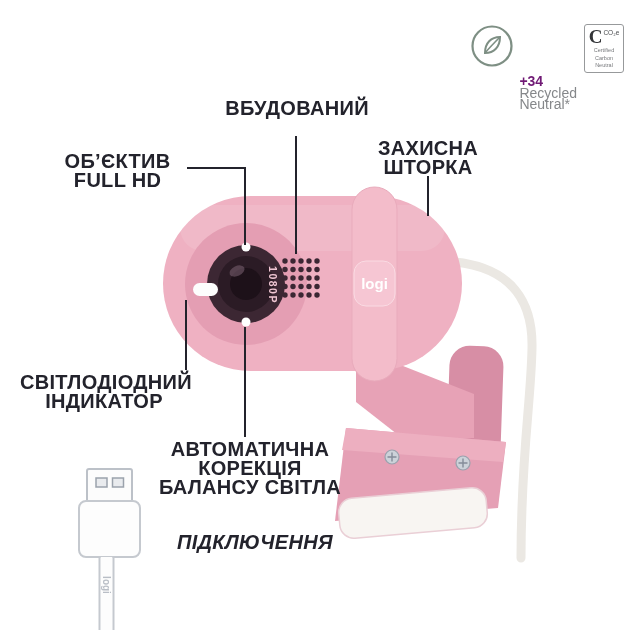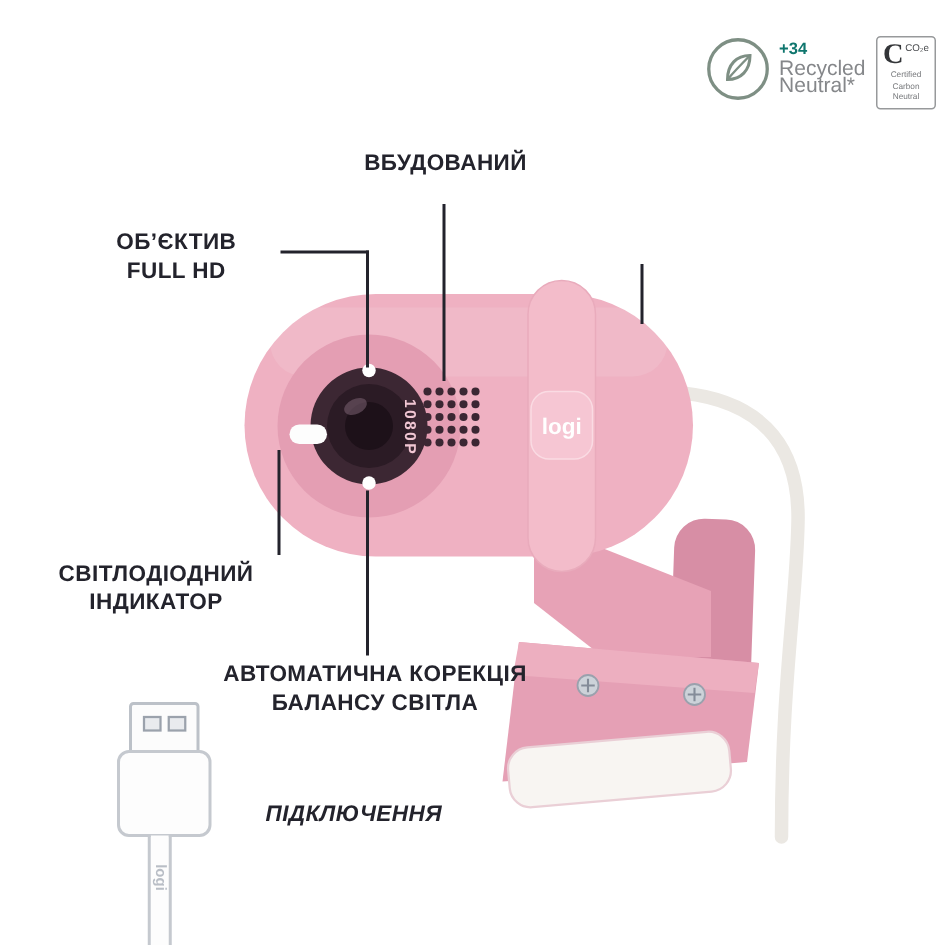--- a/index.html
+++ b/index.html
@@ -12,21 +12,21 @@
     font-family: "Liberation Sans", "DejaVu Sans", sans-serif;
   }
   .art {
     position: absolute;
     left: 0; top: 0;
     width: 630px; height: 630px;
   }
   .callout {
     position: absolute;
     font-weight: 700;
-    font-size: 15px;
+    font-size: 20px;
     line-height: 19px;
     letter-spacing: 0.3px;
     color: #23232c;
     text-align: center;
     text-transform: uppercase;
   }
   .callout.align-left { text-align: left; }
   .cline {
     position: absolute;
     background: #23232c;
@@ -35,21 +35,21 @@
     position: absolute;
     top: 24px;
     right: 6px;
     display: flex;
     align-items: flex-start;
     gap: 7px;
   }
   .badge-recycled { display: flex; align-items: flex-start; gap: 5px; }
   .recycle-icon { width: 44px; height: 44px; }
   .badge-recycled-text { padding-top: 2px; }
-  .br-value { font-size: 11px; font-weight: 700; color: #0f766e; line-height: 14px; }
+  .br-value { font-size: 14px; font-weight: 700; color: #701a75; line-height: 14px; margin-top: 48px; }
   .br-label { font-size: 14px; color: #85878a; line-height: 11px; }
   .badge-carbon {
     width: 34px;
     border: 1.5px solid #97999b;
     border-radius: 3px;
     padding: 3px 2px 3px;
     text-align: center;
   }
   .bc-top { display: flex; justify-content: center; align-items: flex-start; gap: 1px; }
   .bc-letter { font-size: 19px; line-height: 18px; font-weight: 700; color: #333538; font-family: "Liberation Serif", "DejaVu Serif", serif; }
@@ -148,20 +148,24 @@
   <div class="cline" style="left:427px; top:176px; width:2px; height:40px;"></div>
   <div class="cline" style="left:187px; top:167px; width:59px; height:2px;"></div>
   <div class="cline" style="left:244px; top:167px; width:2px; height:78px;"></div>
   <div class="cline" style="left:185px; top:300px; width:2px; height:70px;"></div>
   <div class="cline" style="left:244px; top:327px; width:2px; height:110px;"></div>
 
   <div class="callout" style="left:197px; top:99px; width:200px;">
     <div>ВБУДОВАНИЙ</div>
   </div>
 
+  <div class="callout" style="left:369px; top:139px; width:118px;">
+    <div>ЗАХИСНА</div>
+    <div>ШТОРКА</div>
+  </div>
 
   <div class="callout" style="left:55px; top:152px; width:125px;">
     <div>ОБ’ЄКТИВ</div>
     <div>FULL HD</div>
   </div>
 
   <div class="callout" style="left:118px; top:440px; width:264px;">
     <div>АВТОМАТИЧНА КОРЕКЦІЯ</div>
     <div>БАЛАНСУ СВІТЛА</div>
   </div>

